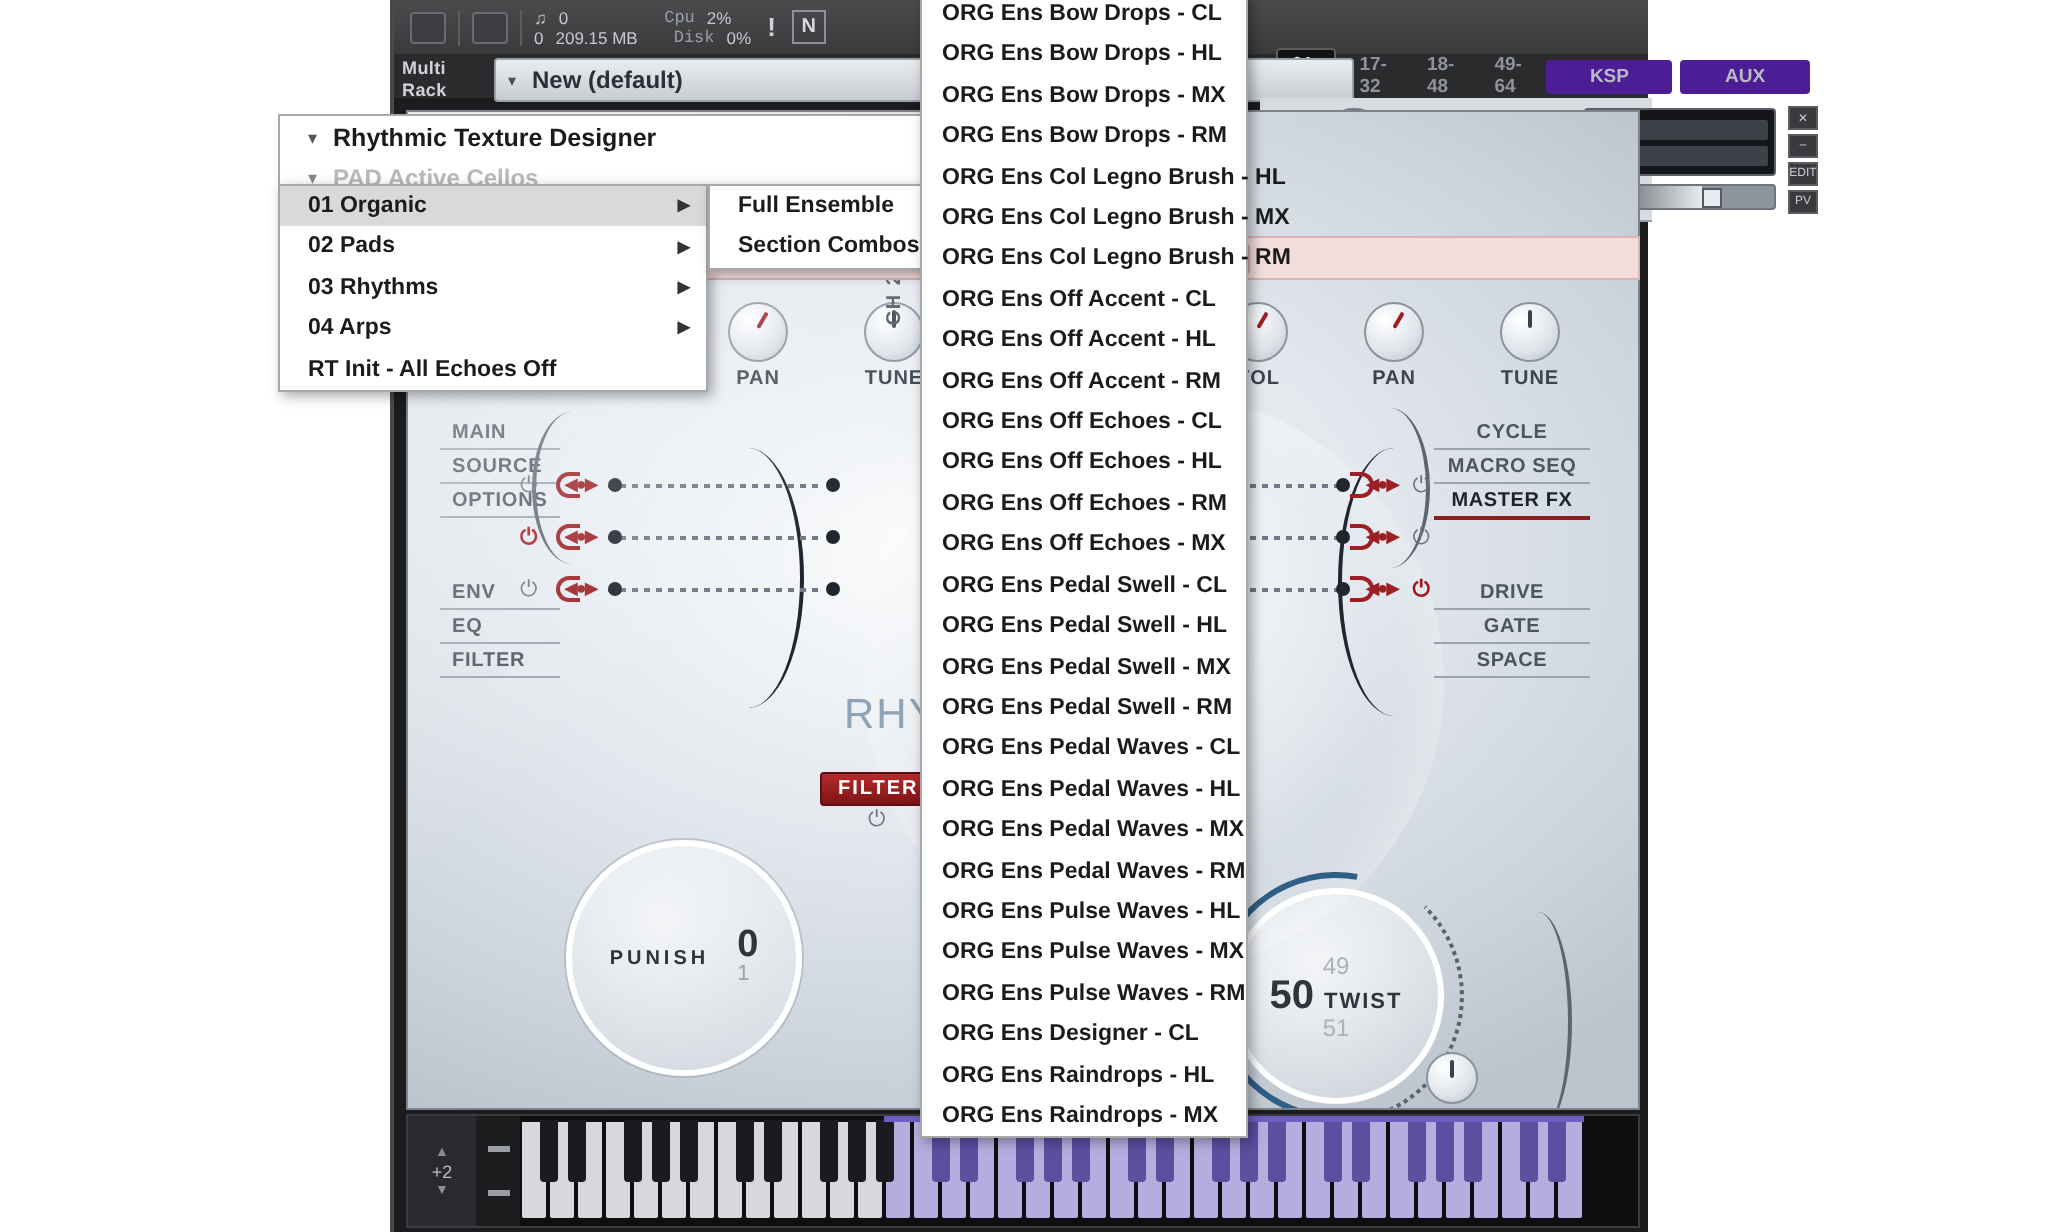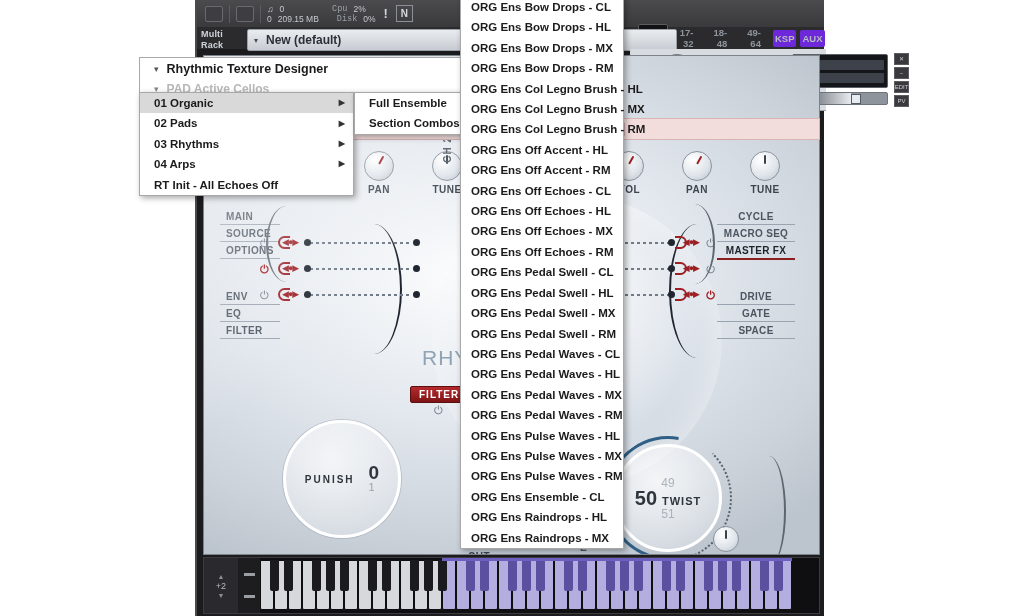--- a/index.html
+++ b/index.html
@@ -192,21 +192,21 @@
   .eng-stats .lbl{ color:#9aa0a7;font-family:Liberation Mono, monospace;}
   .bang{ color:#cfd3d8; font-size:13px; font-weight:bold; margin:0 8px;}
   .nlogo{ width:17px; height:17px; border:1px solid #8d9197; color:#d5d8dd;
           font-size:10px; font-weight:bold; display:flex; align-items:center; justify-content:center;}
 
   
   .chtabs{ position:absolute; left:0; top:27px; height:22px; display:flex; align-items:center;
            gap:4px; padding-left:8px;}
   .chtab{ font-size:9.5px; font-weight:bold; color:#8e949b; padding:3px 8px; border-radius:2px;}
   .chtab.active{ background:#121214; color:#e6e9ee; box-shadow: inset 0 0 0 1px #5c5c60;}
-  .chtab.box{ background:#6d28d9; color:#b7bbc1; padding:3px 2px;}
+  .chtab.box{ background:#4c1d95; color:#b7bbc1; padding:3px 22px;}
 
   
   .rack{ position:absolute; left:0; top:49px; width:100%; height:62px; background:#d8dce1;
          border-bottom:1px solid #9aa0a8; display:flex; align-items:center; padding:5px 6px; gap:6px;}
   .sm-col{ display:flex; flex-direction:column; gap:4px;}
   .sm-btn{ width:18px; height:20px; border:1px solid #9aa0a8; background:#eceff2;
            font-size:9px; font-weight:bold; color:#5a626c; display:flex;
            align-items:center; justify-content:center; border-radius:2px;}
   .rk-knob{ width:34px; height:34px; border-radius:50%;
             background:radial-gradient(circle at 36% 30%, #fdfdfe, #cfd5dc 58%, #8f98a2 100%);
@@ -300,21 +300,21 @@
             <span class="lbl">Disk</span>
             <span>0%</span>
           </div>
         </div>
         <div class="bang">!</div>
         <div class="nlogo">N</div>
       </div>
     </div>
 
     <div class="k-topbar2"></div>
-    <div class="chtabs" style="left:433px;text-align:right;">
+    <div class="chtabs" style="left:433px;">
       <div class="chtab active">01-16</div>
       <div class="chtab">17-32</div>
       <div class="chtab">18-48</div>
       <div class="chtab">49-64</div>
       <div class="chtab box">KSP</div>
       <div class="chtab box">AUX</div>
     </div>
 
     <div class="multirack">
       <div>Multi</div>
@@ -638,35 +638,36 @@
     </div>
 
   <div class="menu" id="menu-list">
       <div class="mi">ORG Ens Bow Drops - CL</div>
       <div class="mi">ORG Ens Bow Drops - HL</div>
       <div class="mi">ORG Ens Bow Drops - MX</div>
       <div class="mi">ORG Ens Bow Drops - RM</div>
       <div class="mi">ORG Ens Col Legno Brush - HL</div>
       <div class="mi">ORG Ens Col Legno Brush - MX</div>
       <div class="mi">ORG Ens Col Legno Brush - RM</div>
+      <div class="mi">ORG Ens Off Accent - CL</div>
       <div class="mi">ORG Ens Off Accent - HL</div>
       <div class="mi">ORG Ens Off Accent - RM</div>
       <div class="mi">ORG Ens Off Echoes - CL</div>
       <div class="mi">ORG Ens Off Echoes - HL</div>
+      <div class="mi">ORG Ens Off Echoes - RM</div>
       <div class="mi">ORG Ens Off Echoes - MX</div>
-      <div class="mi">ORG Ens Off Echoes - RM</div>
       <div class="mi">ORG Ens Pedal Swell - CL</div>
       <div class="mi">ORG Ens Pedal Swell - HL</div>
       <div class="mi">ORG Ens Pedal Swell - MX</div>
       <div class="mi">ORG Ens Pedal Swell - RM</div>
       <div class="mi">ORG Ens Pedal Waves - CL</div>
       <div class="mi">ORG Ens Pedal Waves - HL</div>
       <div class="mi">ORG Ens Pedal Waves - MX</div>
       <div class="mi">ORG Ens Pedal Waves - RM</div>
       <div class="mi">ORG Ens Pulse Waves - HL</div>
       <div class="mi">ORG Ens Pulse Waves - MX</div>
       <div class="mi">ORG Ens Pulse Waves - RM</div>
-      <div class="mi">ORG Ens Ensemble - CL</div>
+      <div class="mi">ORG Ens Designer - CL</div>
       <div class="mi">ORG Ens Raindrops - HL</div>
       <div class="mi">ORG Ens Raindrops - MX</div>
     </div>
 
 </div>
 
 </body></html>

